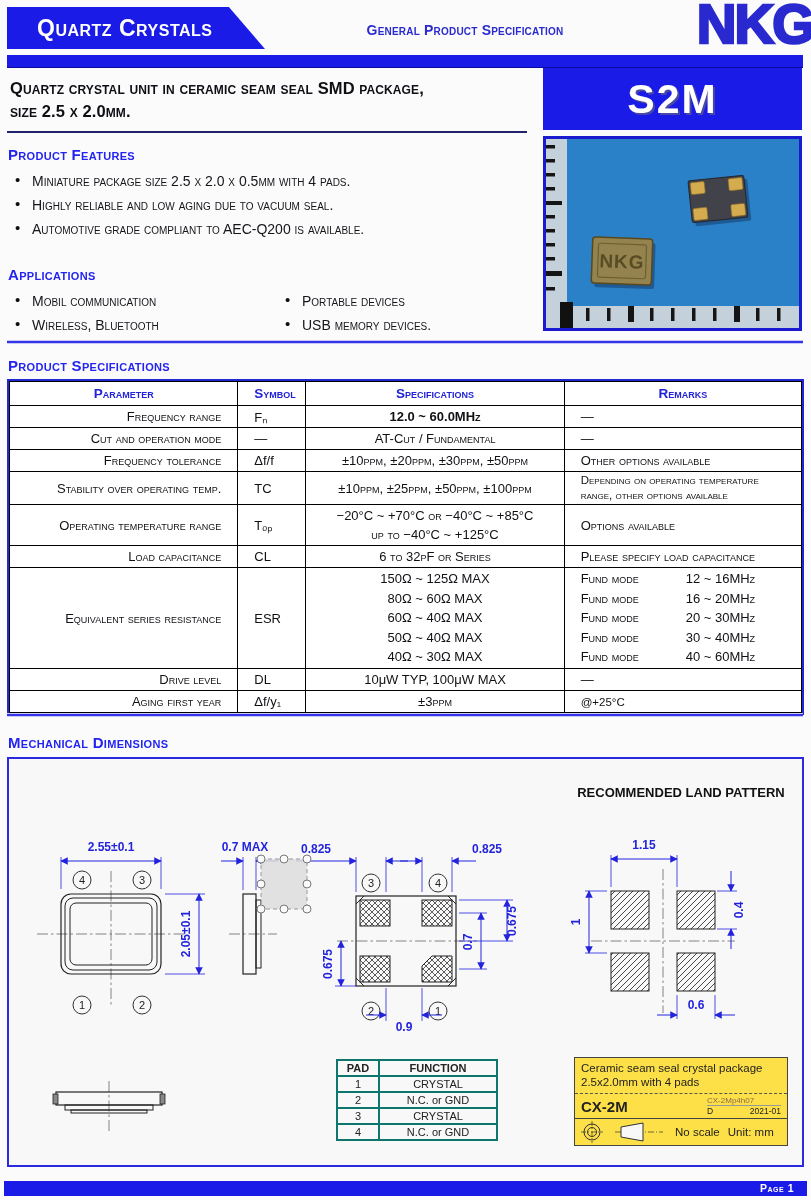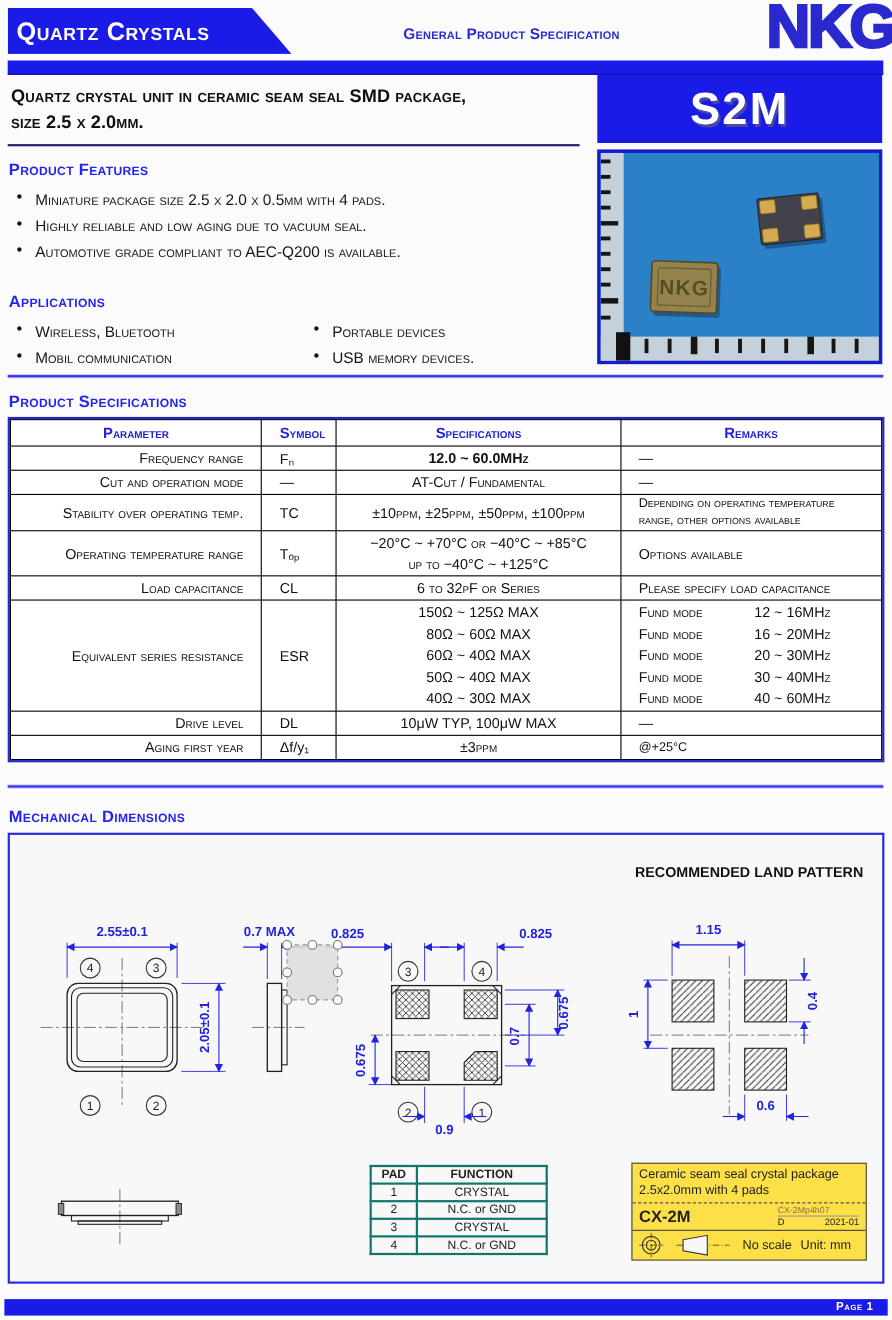--- a/index.html
+++ b/index.html
@@ -6,21 +6,21 @@
     --accent-blue:#1b1be8; --heading-blue:#2424f2; --dim-blue:#2323dd;
     --table-border-blue:#2228cf; --photo-bg:#2b81c7;
   }
   *{margin:0;padding:0;box-sizing:border-box}
   body{width:811px;height:1200px;background:#fbfbfc;font-family:"Liberation Sans",sans-serif;position:relative;overflow:hidden}
   .abs{position:absolute}
   .sc{font-variant:small-caps}
   
   .banner{left:7px;top:7px;width:258px;height:42px;background:var(--accent-blue);
     clip-path:polygon(0 0,86% 0,100% 100%,0 100%);color:#fff;font-size:23px;font-weight:bold;
-    line-height:42px;padding-left:8px;letter-spacing:.5px}
+    line-height:42px;padding-left:30px;letter-spacing:.5px}
   .subtitle{left:330px;top:22px;width:270px;text-align:center;color:#2a2ad0;font-size:14px;font-weight:bold;letter-spacing:.2px}
   .logo{right:-2px;top:-4px;font-size:55px;font-weight:bold;color:#2929cf;letter-spacing:-2px;-webkit-text-stroke:2.5px #2929cf;line-height:56px}
   .topbar{left:7px;top:55px;width:796px;height:13px;background:var(--accent-blue);border-bottom:1px solid #0b0b9d}
   
   .title-line{left:10px;font-size:16.5px;font-weight:bold;color:#0e0e14;letter-spacing:.1px}
   .title-rule{left:7px;top:131px;width:520px;height:2px;background:#23236b}
   .badge{left:543px;top:68px;width:259px;height:62px;background:var(--accent-blue);display:flex;align-items:center;justify-content:center;
     color:#fff;font-size:41px;font-weight:bold;letter-spacing:2px;text-shadow:2px 2px 0 rgba(110,110,110,.55)}
   .photo{left:543px;top:136px;width:259px;height:195px;border:3px solid #1a1ace;background:var(--photo-bg)}
   
@@ -138,22 +138,22 @@
 
 <div class="abs h-blue sc" style="left:8px;top:146px">Product Features</div>
 <div class="abs bullets sc" style="top:172px">
   <div class="bi">Miniature package size 2.5 x 2.0 x 0.5mm with 4 pads.</div>
   <div class="bi">Highly reliable and low aging due to vacuum seal.</div>
   <div class="bi">Automotive grade compliant to AEC-Q200 is available.</div>
 </div>
 
 <div class="abs h-blue sc" style="left:8px;top:266px">Applications</div>
 <div class="abs bullets sc" style="top:292px;width:265px">
+  <div class="bi">Mobil communication</div>
   <div class="bi">Wireless, Bluetooth</div>
-  <div class="bi">Mobil communication</div>
 </div>
 <div class="abs bullets sc" style="left:278px;top:292px;width:260px">
   <div class="bi">Portable devices</div>
   <div class="bi">USB memory devices.</div>
 </div>
 
 <div class="abs divider" style="top:341px"></div>
 
 <div class="abs h-blue sc" style="left:8px;top:357px">Product Specifications</div>
 <div class="abs spec-wrap">
@@ -175,20 +175,26 @@
       <td class="param">Frequency range</td>
       <td class="sym">Fₙ</td>
       <td class="spc bold">12.0 ~ 60.0MHz</td>
       <td class="rem">—</td>
     </tr>
     <tr>
       <td class="param">Cut and operation mode</td>
       <td class="sym">—</td>
       <td class="spc">AT-Cut / Fundamental</td>
       <td class="rem">—</td>
+    </tr>
+    <tr>
+      <td class="param">Frequency tolerance</td>
+      <td class="sym">Δf/f</td>
+      <td class="spc">±10ppm, ±20ppm, ±30ppm, ±50ppm</td>
+      <td class="rem">Other options available</td>
     </tr>
     <tr>
       <td class="param" style="height:32px">Stability over operating temp.</td>
       <td class="sym">TC</td>
       <td class="spc">±10ppm, ±25ppm, ±50ppm, ±100ppm</td>
       <td class="rem">
         <div class="rl">Depending on operating  temperature</div>
         <div class="rl">range, other options available</div>
       </td>
     </tr>

